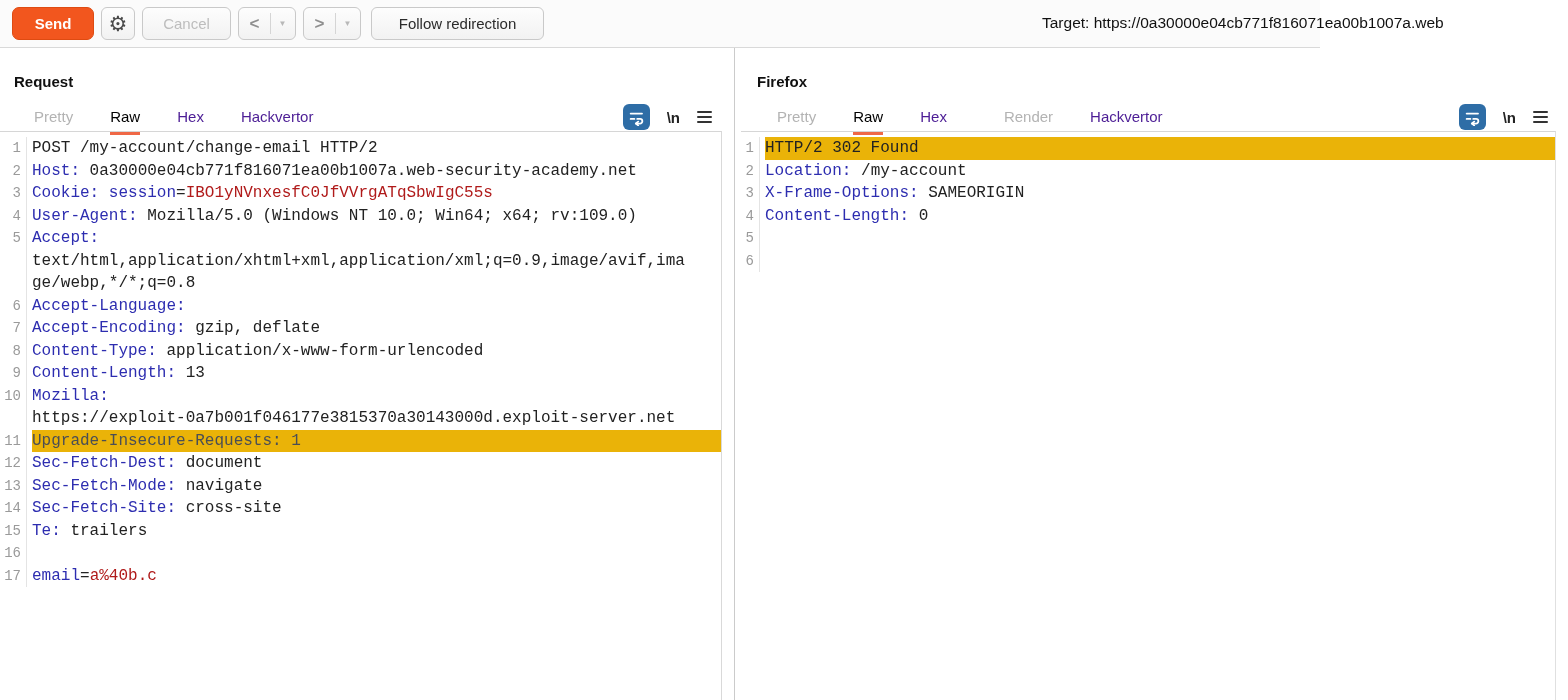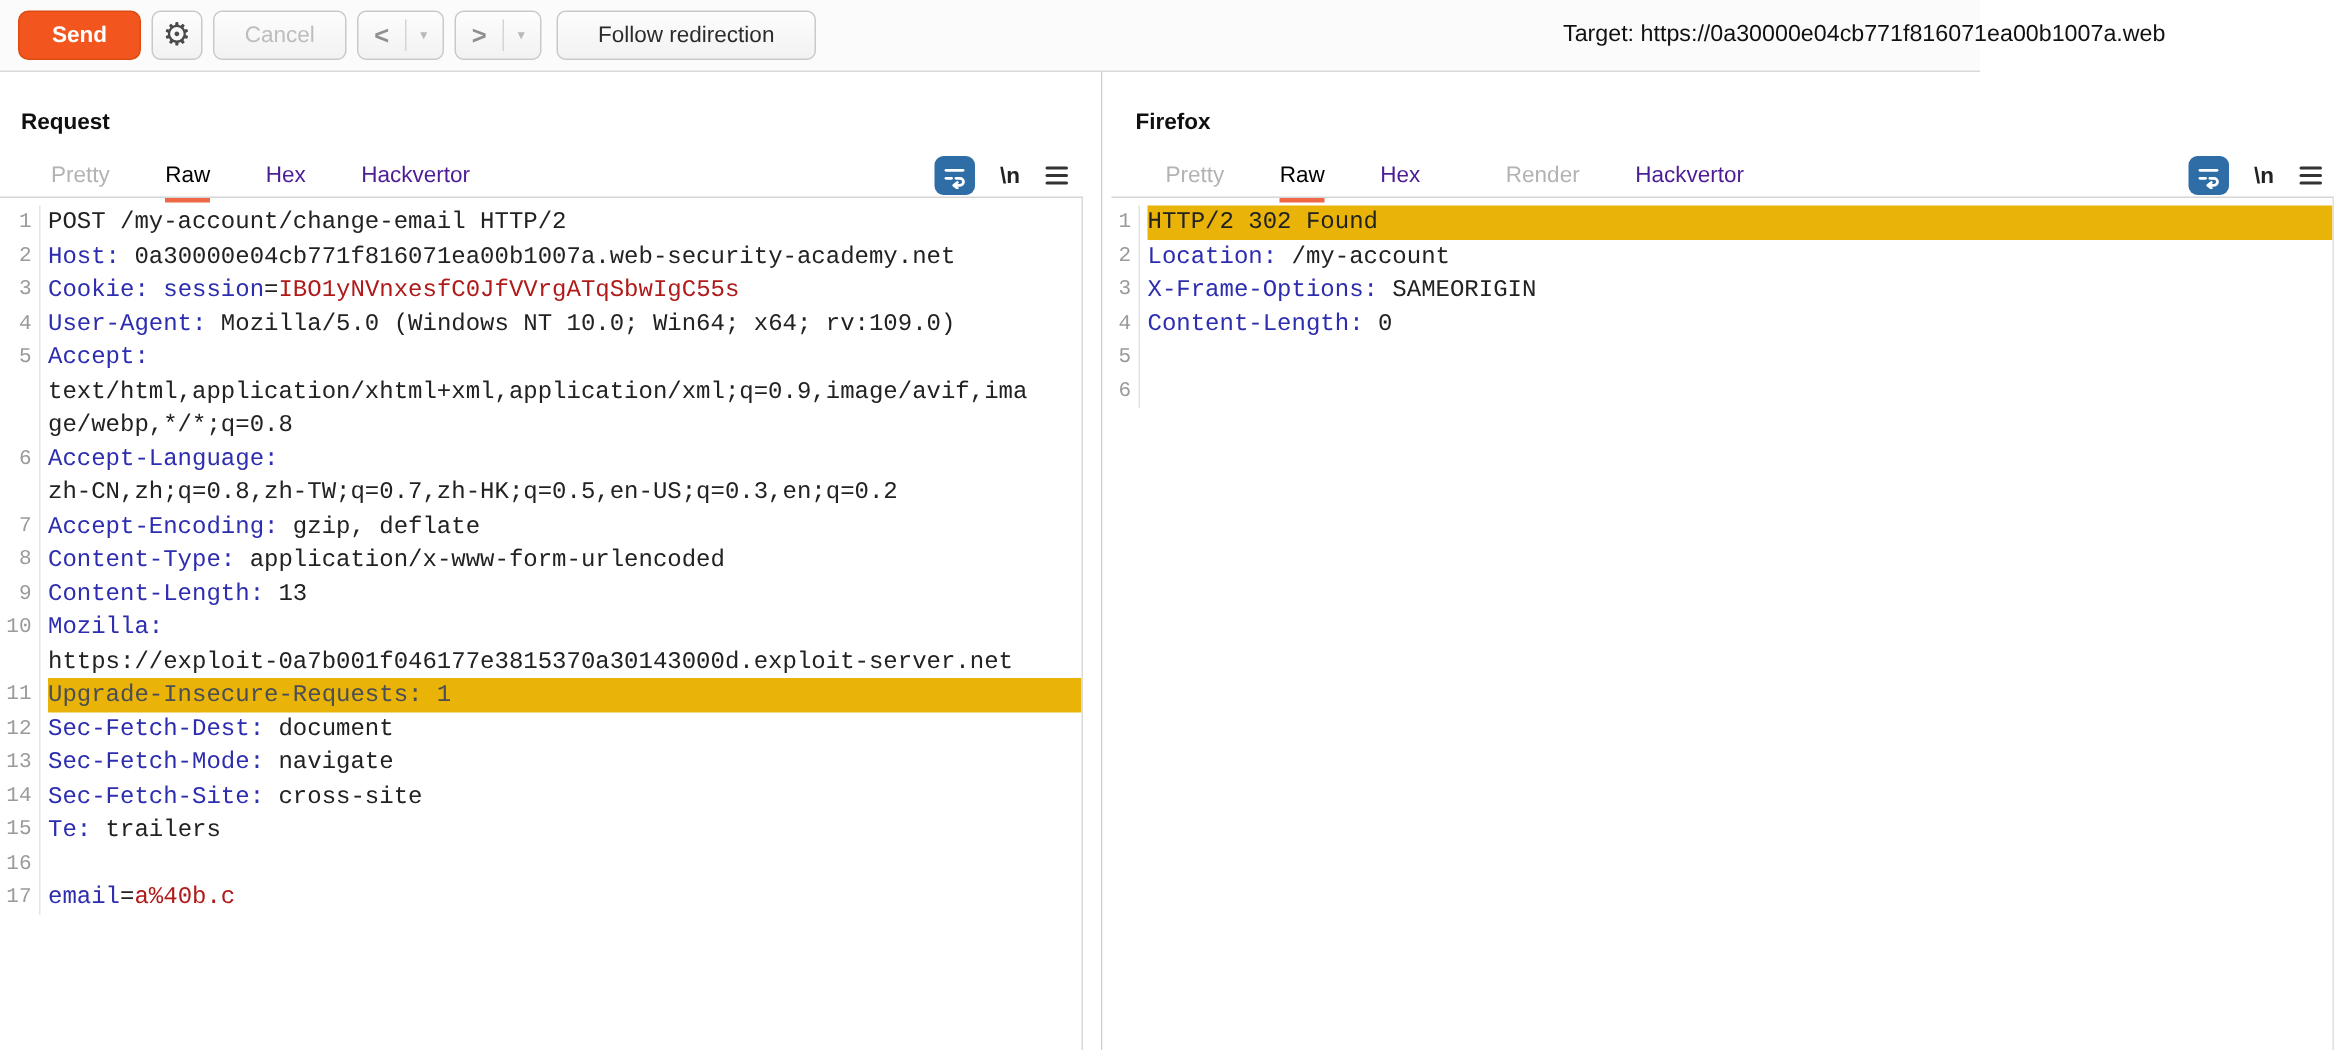--- a/index.html
+++ b/index.html
@@ -165,24 +165,20 @@
       </div>
       <div class="eline">
         <span class="ln"></span>
         <span class="lc"><span class="c-v">ge/webp,*/*;q=0.8</span></span>
       </div>
       <div class="eline">
         <span class="ln">6</span>
         <span class="lc"><span class="c-h">Accept-Language:</span></span>
       </div>
       <div class="eline">
-        <span class="ln"></span>
-        <span class="lc"><span class="c-v">zh-CN,zh;q=0.8,zh-TW;q=0.7,zh-HK;q=0.5,en-US;q=0.3,en;q=0.2</span></span>
-      </div>
-      <div class="eline">
         <span class="ln">7</span>
         <span class="lc"><span class="c-h">Accept-Encoding:</span><span class="c-v"> gzip, deflate</span></span>
       </div>
       <div class="eline">
         <span class="ln">8</span>
         <span class="lc"><span class="c-h">Content-Type:</span><span class="c-v"> application/x-www-form-urlencoded</span></span>
       </div>
       <div class="eline">
         <span class="ln">9</span>
         <span class="lc"><span class="c-h">Content-Length:</span><span class="c-v"> 13</span></span>

